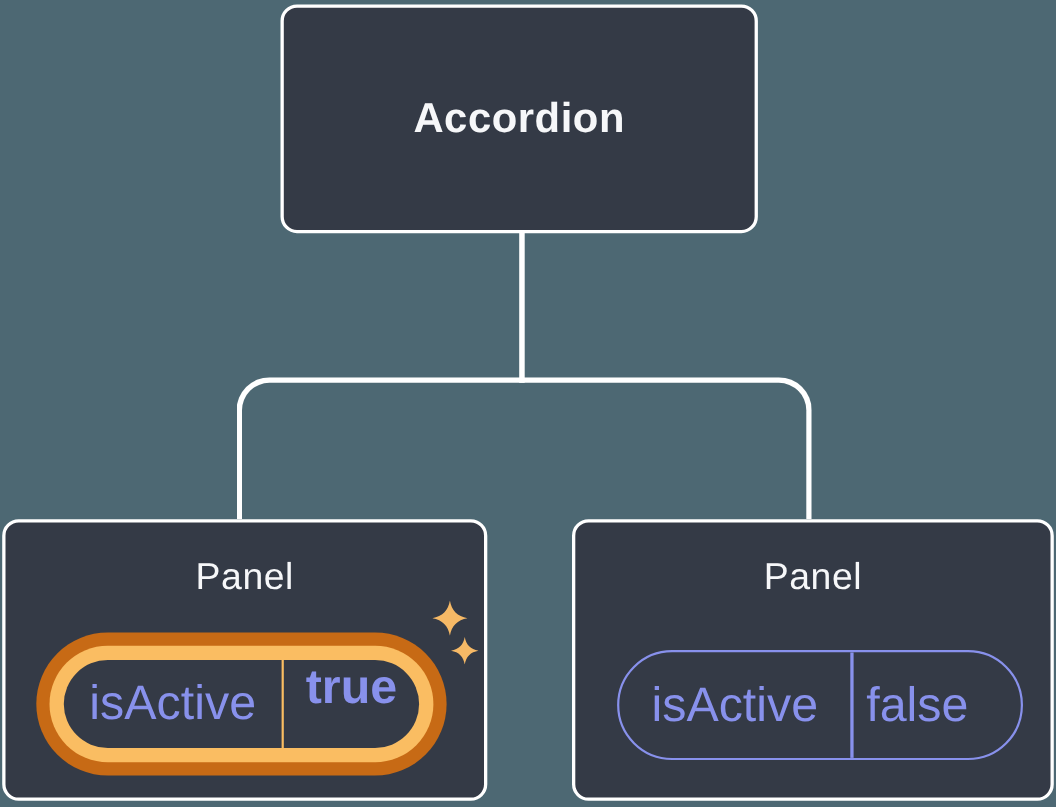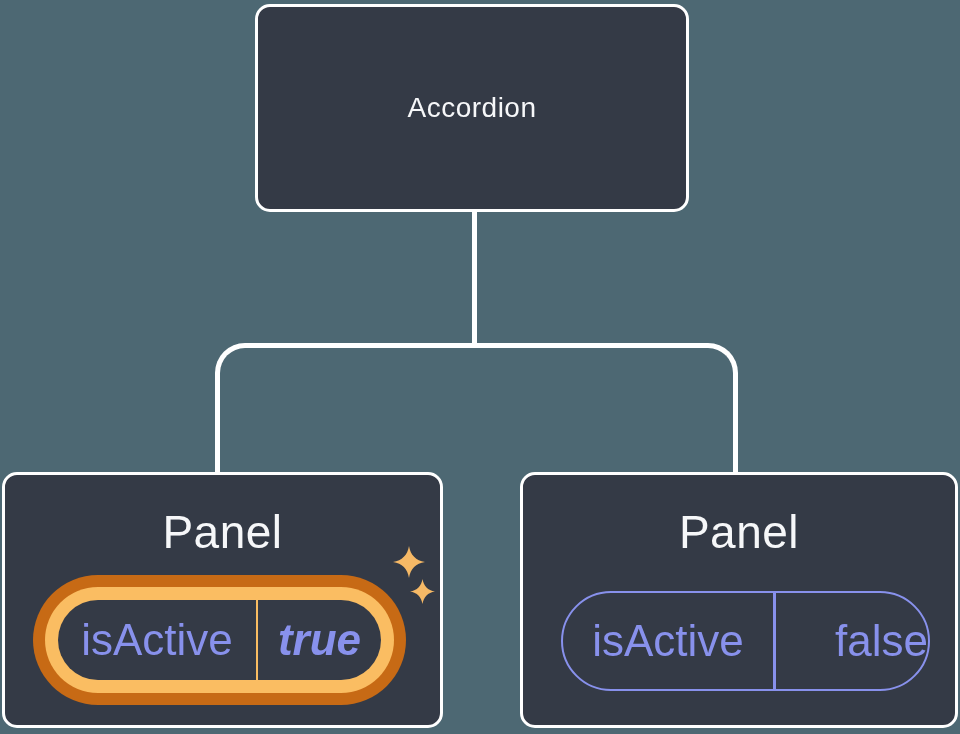--- a/index.html
+++ b/index.html
@@ -49,38 +49,38 @@
     border:3px solid var(--card-border);
     border-radius:15px;
   }
   .card-root{
     left:255px;top:4px;
     width:434px;height:208px;
     display:flex;align-items:center;justify-content:center;
   }
   .root-label{
     color:var(--title-text);
-    font-size:28px;
-    font-weight:400;
+    font-size:38px;
+    font-weight:700;
     letter-spacing:0.5px;
   }
   .card-panel-left{
     left:2px;top:472px;
     width:441px;height:256px;
   }
   .card-panel-right{
     left:520px;top:472px;
     width:438px;height:256px;
   }
   .panel-title{
     position:absolute;
     left:0;right:0;top:30px;
     text-align:center;
     color:var(--title-text);
-    font-size:46px;
+    font-size:34px;
     font-weight:500;
     letter-spacing:0.5px;
   }
   
   .pill-glow-outer{
     position:absolute;
     left:28px;top:100px;
     width:373px;height:130px;
     background:var(--orange-outer);
     border-radius:999px;
@@ -99,21 +99,21 @@
     display:flex;
     align-items:stretch;
     overflow:hidden;
   }
   .pill-glow-inner .seg-name{
     width:198px;
     display:flex;align-items:center;justify-content:center;
   }
   .pill-glow-inner .seg-value{
     flex:1;
-    display:flex;align-items:center;justify-content:center;font-style:italic;
+    display:flex;align-items:flex-start;justify-content:center;
   }
   .divider-orange{
     width:2px;
     background:var(--orange-inner);
   }
   
   .pill-plain{
     position:absolute;
     left:38px;top:116px;
     width:369px;height:100px;
@@ -122,21 +122,21 @@
     display:flex;
     align-items:stretch;
     overflow:hidden;
   }
   .pill-plain .seg-name{
     width:210px;
     display:flex;align-items:center;justify-content:center;
   }
   .pill-plain .seg-value{
     flex:1;
-    display:flex;align-items:center;justify-content:flex-end;margin-left:12px;
+    display:flex;align-items:center;justify-content:flex-start;margin-left:12px;
   }
   .divider-purple{
     width:2.5px;
     background:var(--purple);
   }
   .prop-text{
     color:var(--purple);
     font-size:44px;
     font-weight:400;
   }

